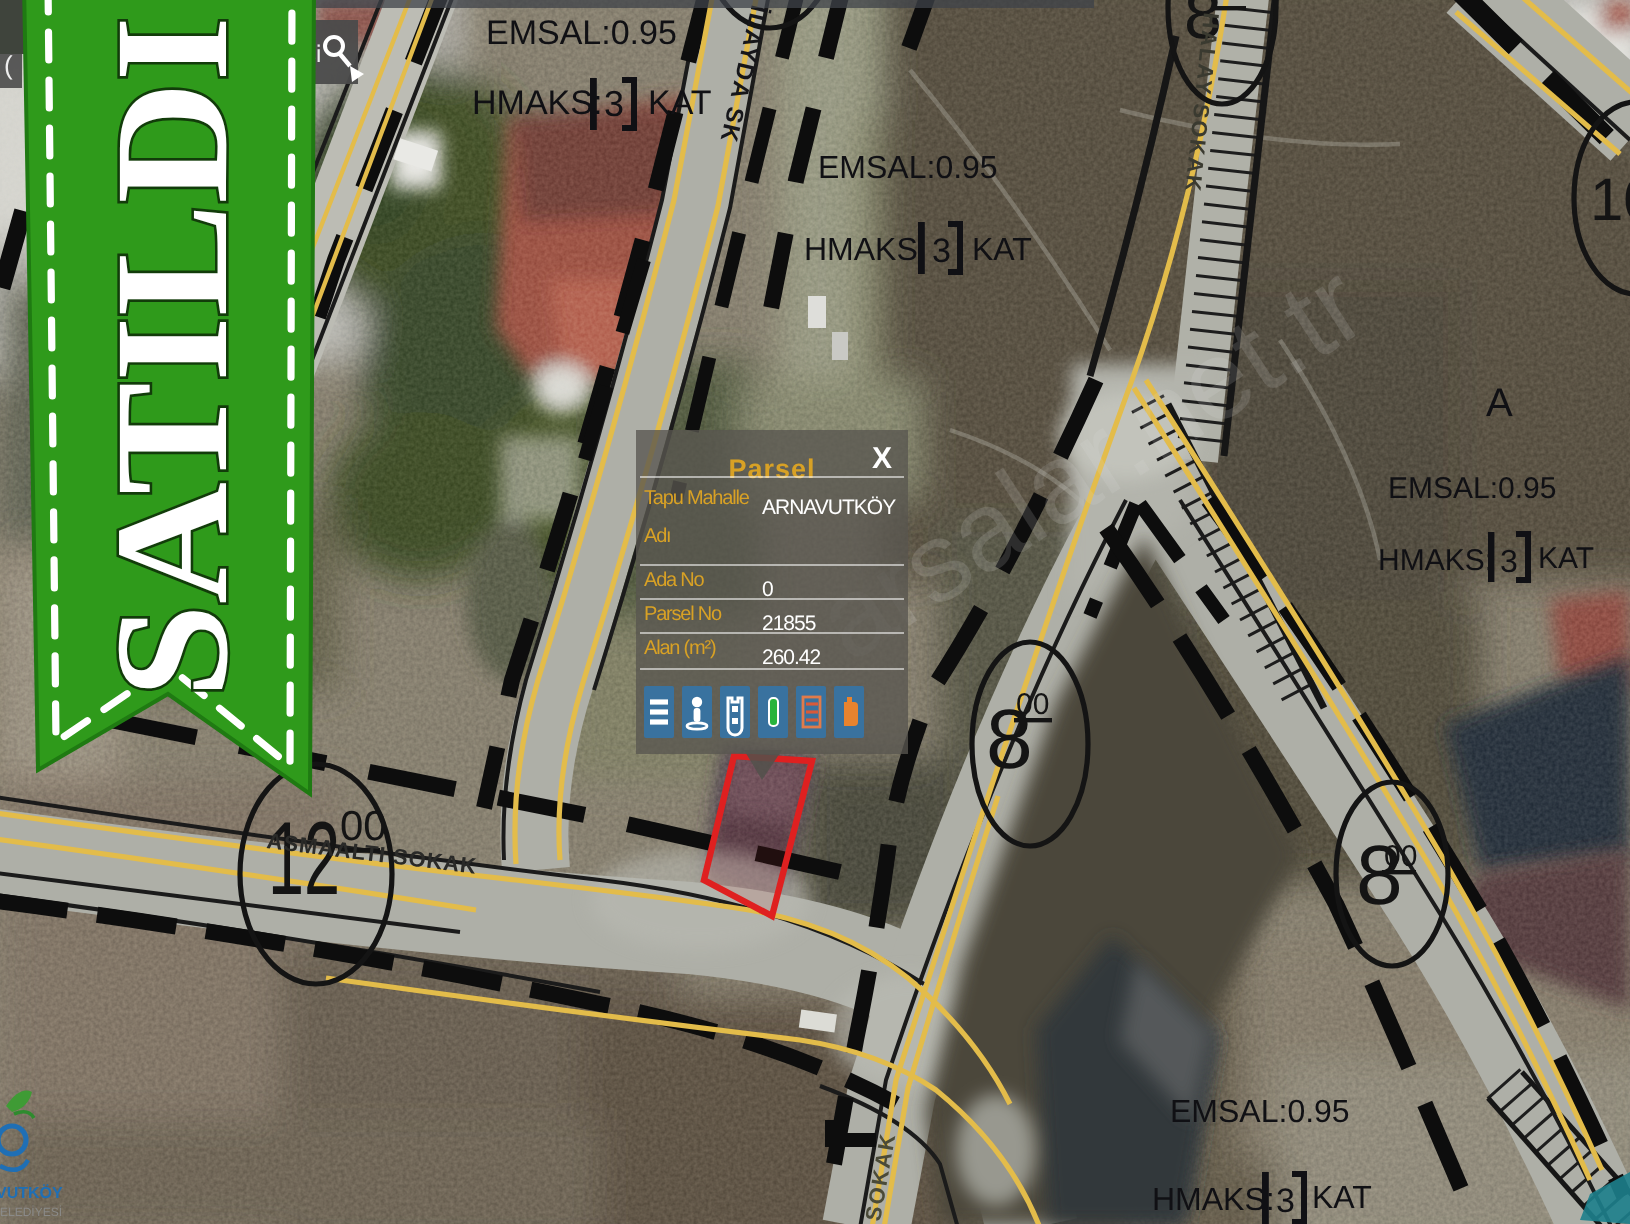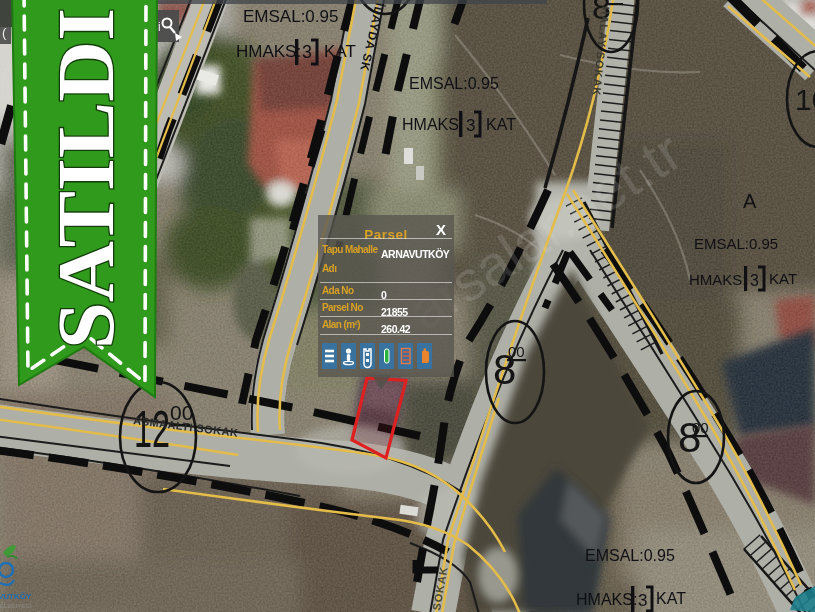--- a/index.html
+++ b/index.html
@@ -3,21 +3,21 @@
 <meta charset="utf-8">
 <style>
 html,body{margin:0;padding:0}
 #stage{position:relative;width:815px;height:612px;overflow:hidden;background:#756f61;font-family:"Liberation Sans",sans-serif}
 #stage svg{position:absolute;left:0;top:0}
 #popup{position:absolute;left:318px;top:215px;width:136px;height:162px;background:rgba(88,86,80,0.78);color:#fff;font-family:"Liberation Sans",sans-serif}
 #popup .ttl{color:#d8a125;font-weight:bold;font-size:13.5px;text-align:center;padding-top:12px;letter-spacing:.5px}
 #popup{line-height:normal}
 #popup .x{position:absolute;right:8px;top:6px;color:#fff;font-weight:bold;font-size:15px}
 #popup .hr{position:absolute;left:2px;right:2px;border-top:1px solid rgba(255,255,255,0.55)}
-#popup .row{position:absolute;left:4px;right:0;font-size:10px;letter-spacing:-0.6px;font-weight:bold;line-height:12px;color:#d8a125}
+#popup .row{position:absolute;left:4px;right:0;font-size:10px;letter-spacing:-0.6px;font-weight:normal;line-height:12px;color:#d8a125}
 #popup .v{position:absolute;left:59px;top:4px;color:#fff;font-size:10.5px;letter-spacing:-0.5px;white-space:nowrap}
 #btnrow{position:absolute;left:3px;top:128px;height:27px}
 .btn{position:absolute;top:0;width:15px;height:26px;background:#39729f;border-radius:1px}
 </style>
 </head>
 <body>
 <div id="stage">
 <svg width="815" height="612" viewBox="0 0 815 612">
 <defs>
 <filter id="b10" x="-30%" y="-30%" width="160%" height="160%">

